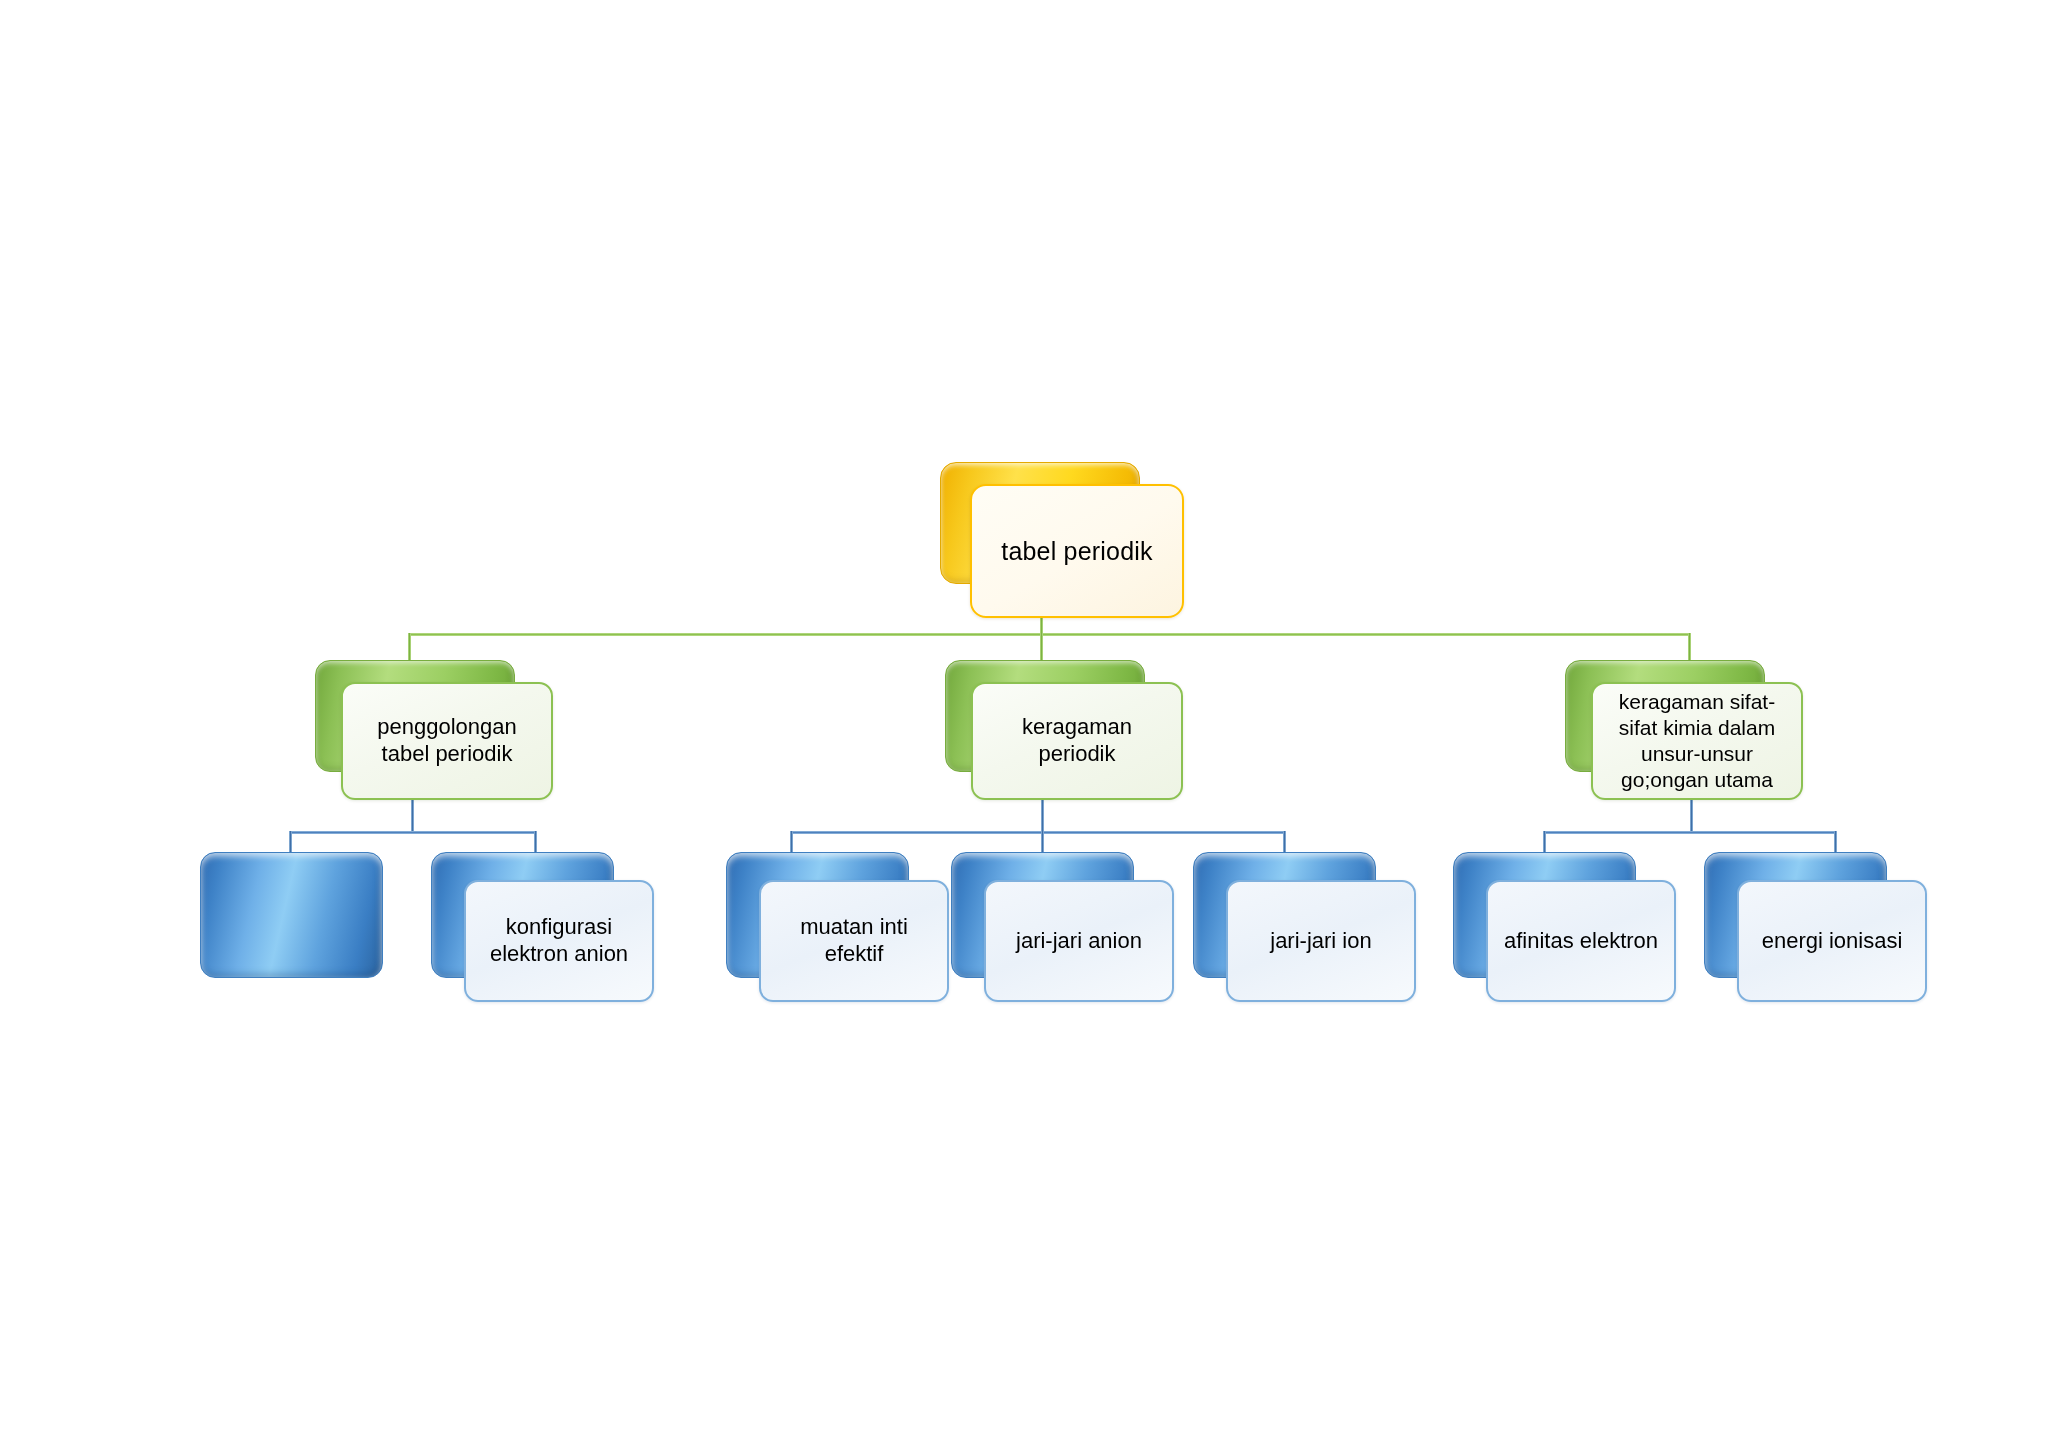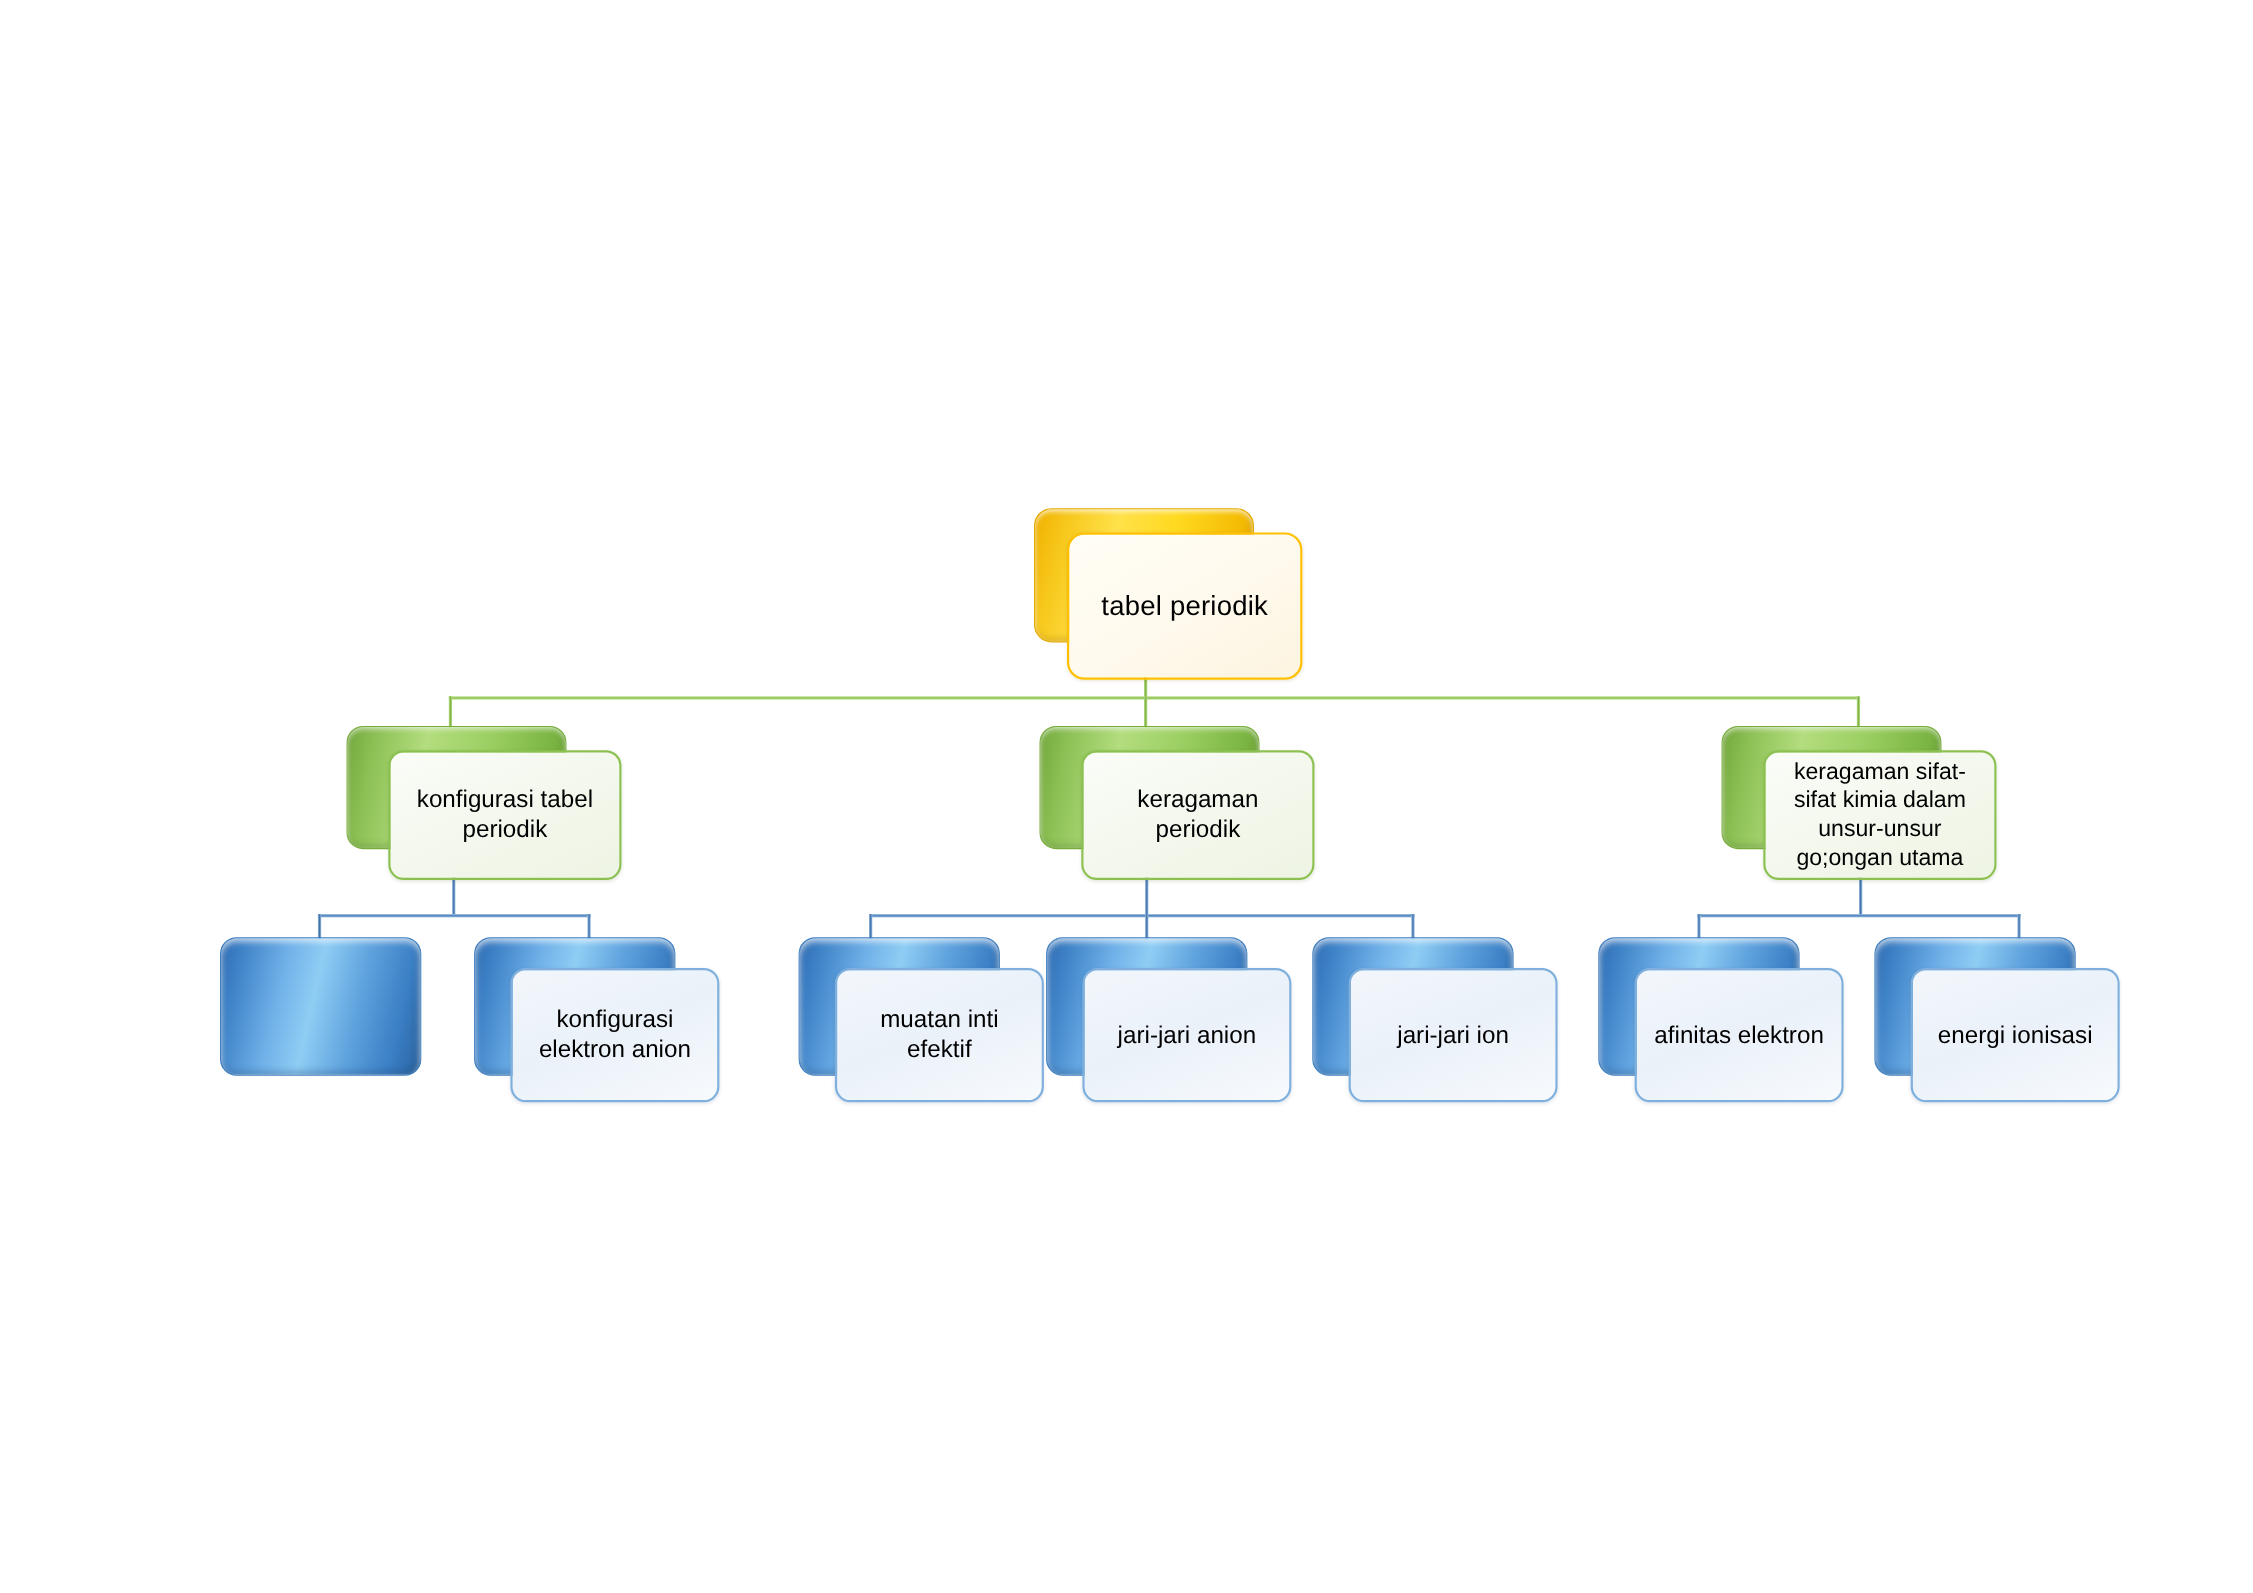--- a/index.html
+++ b/index.html
@@ -88,21 +88,21 @@
   .node.lv2 { width: 250px; height: 140px; }
   .node.lv2 .card-back {
     width: 200px;
     height: 112px;
     background: linear-gradient(100deg,#72a83c 0%,#8cc055 12%,#b3dd7e 34%,#9ccf63 60%,#7eb845 84%,#6aa234 100%);
     border: 1px solid #78ad3e;
     border-radius: 15px;
     box-shadow: inset 0 2px 5px rgba(255,255,255,.62), inset -2px -3px 6px rgba(70,110,30,.30);
   }
   .node.lv2 .card-front {
-    left: 38px;
+    left: 26px;
     top: 22px;
     width: 212px;
     height: 118px;
     background: linear-gradient(155deg,#fbfdf8 0%,#f4f8ee 45%,#eef4e4 100%);
     border: 2px solid #8cc152;
     border-radius: 14px;
     box-shadow: 0 1px 3px rgba(70,100,40,.14);
   }
   .node.lv2 .node-label { font-size: 22px; }
   .node.lv2.tall .node-label { font-size: 21px; line-height: 1.24; }
@@ -159,21 +159,21 @@
   <div class="node root" style="left:940px; top:462px;">
     <div class="card-back"></div>
     <div class="card-front">
       <span class="node-label">tabel periodik</span>
     </div>
   </div>
 
   <div class="node lv2" style="left:315px; top:660px;">
     <div class="card-back"></div>
     <div class="card-front">
-      <span class="node-label">konfigurasi tabel periodik</span>
+      <span class="node-label">penggolongan tabel periodik</span>
     </div>
   </div>
 
   <div class="node lv2" style="left:945px; top:660px;">
     <div class="card-back"></div>
     <div class="card-front">
       <span class="node-label">keragaman periodik</span>
     </div>
   </div>
 

